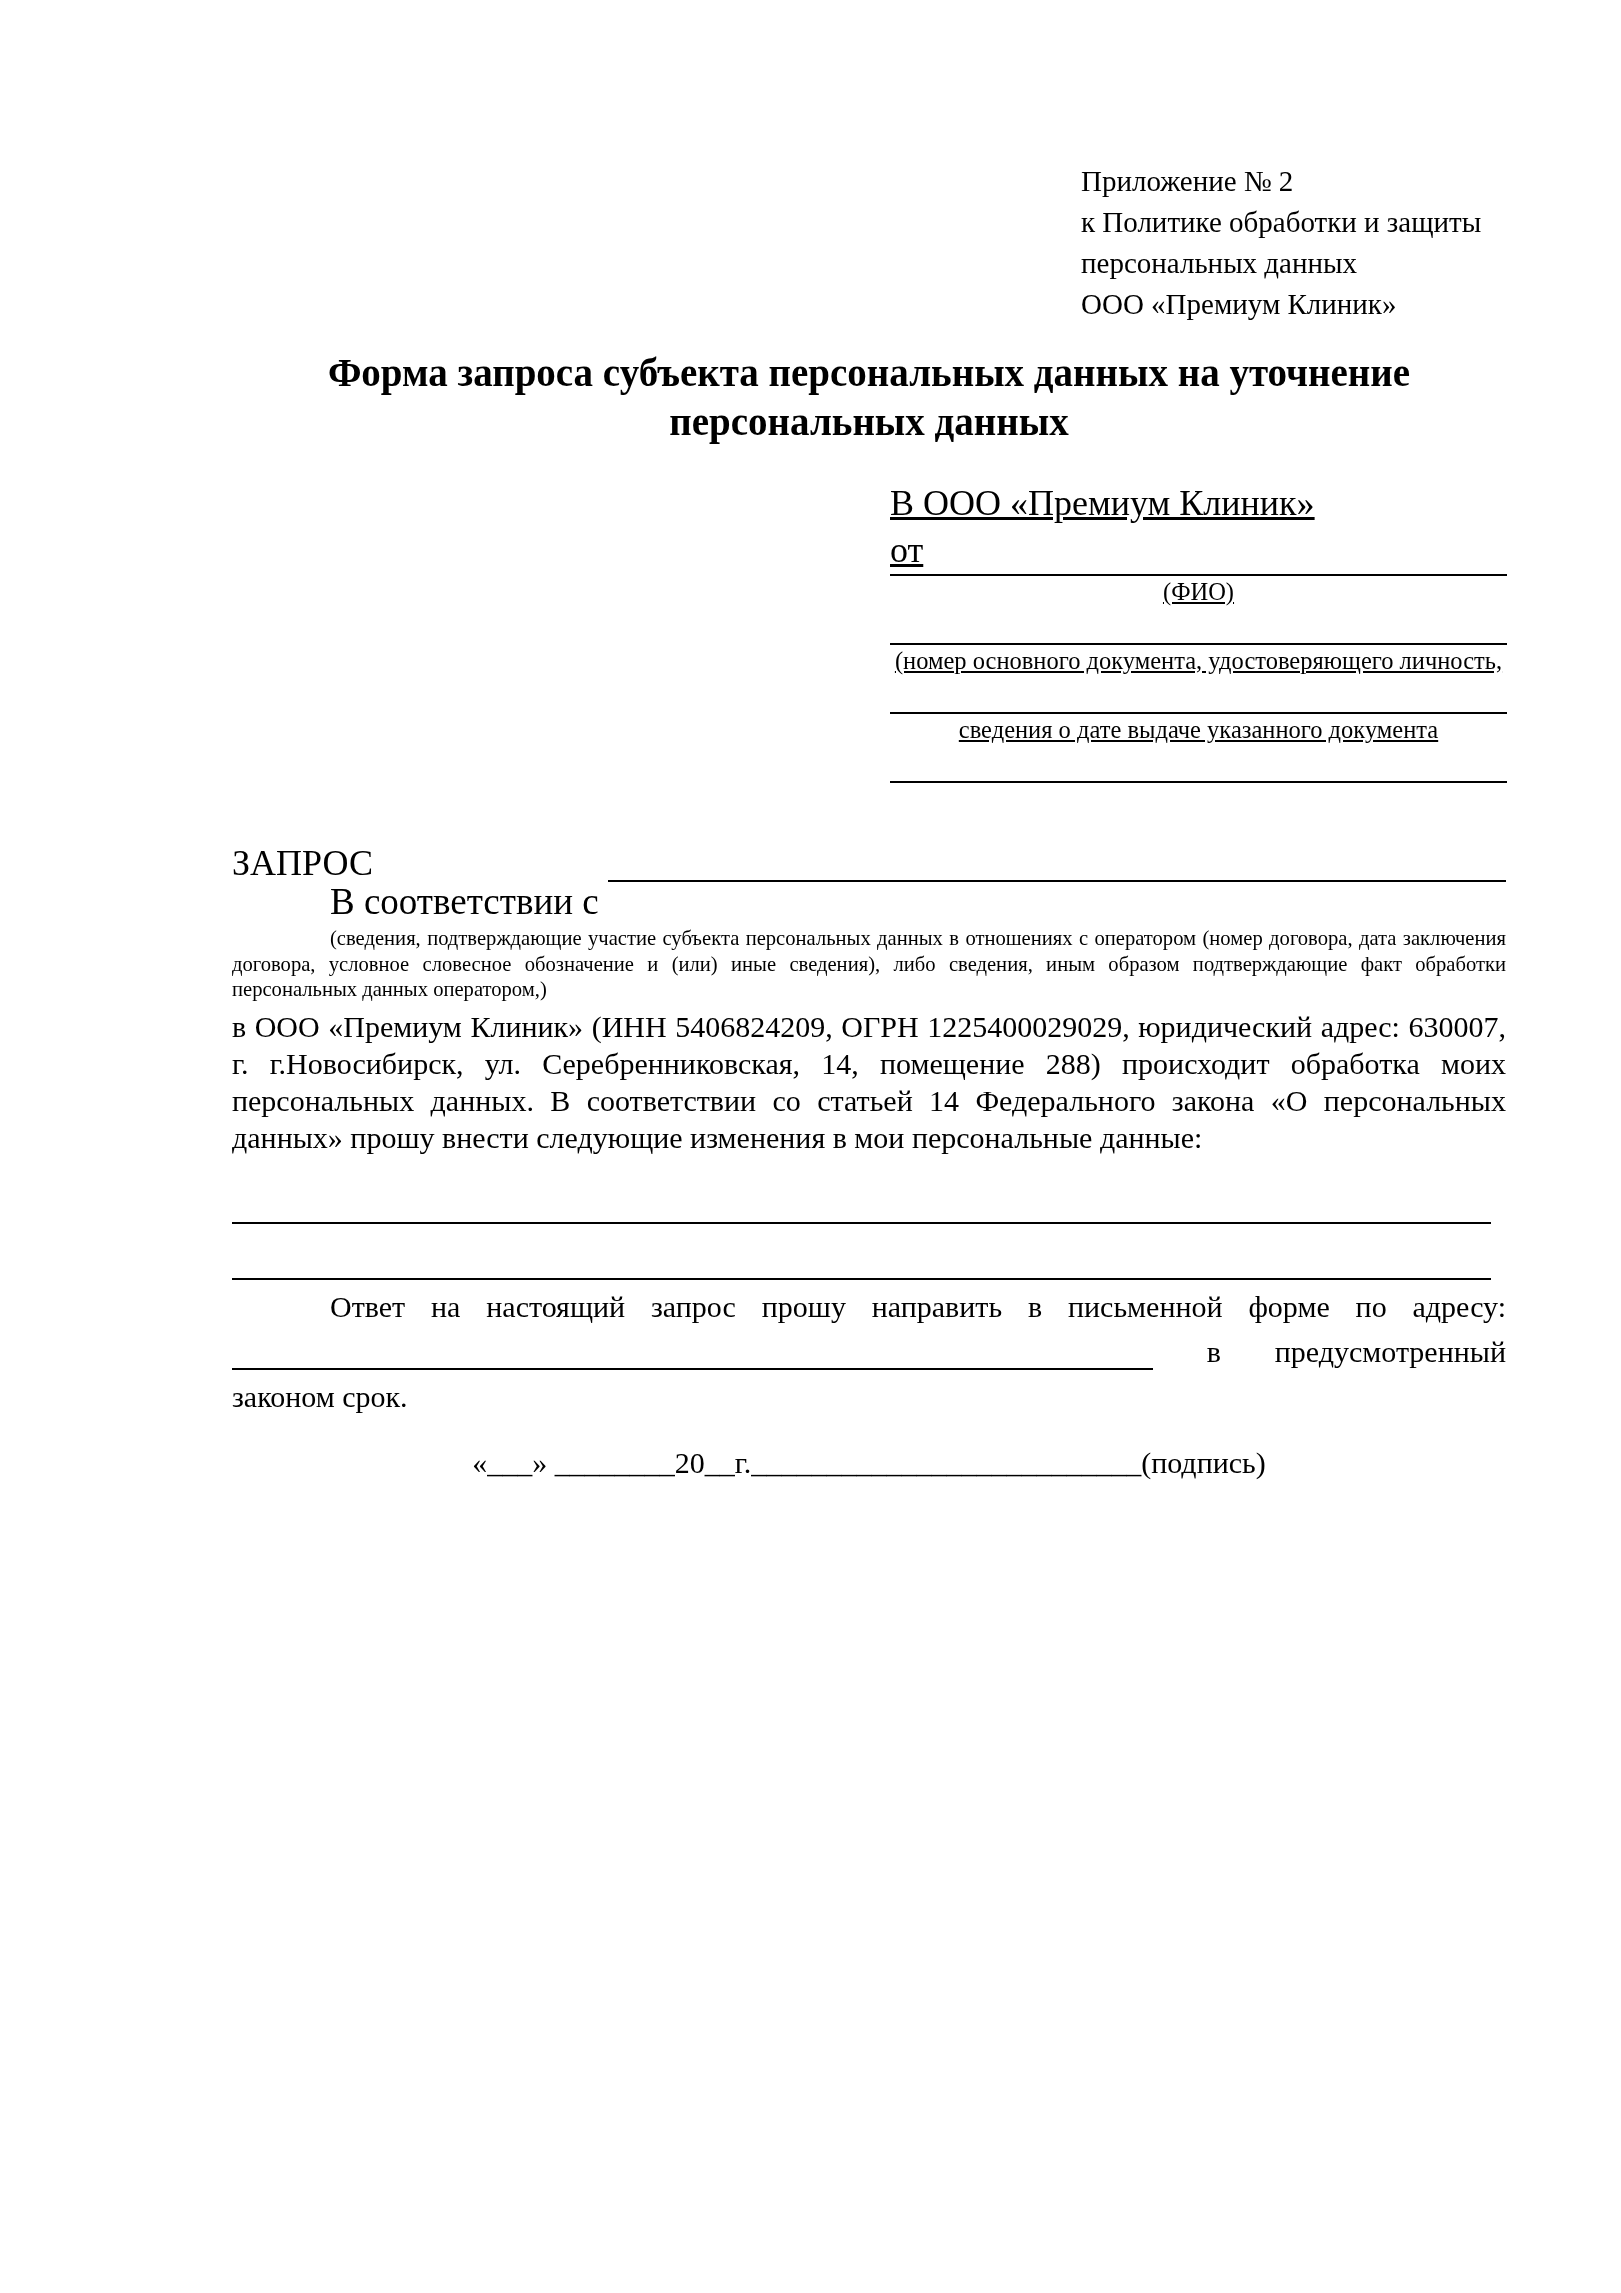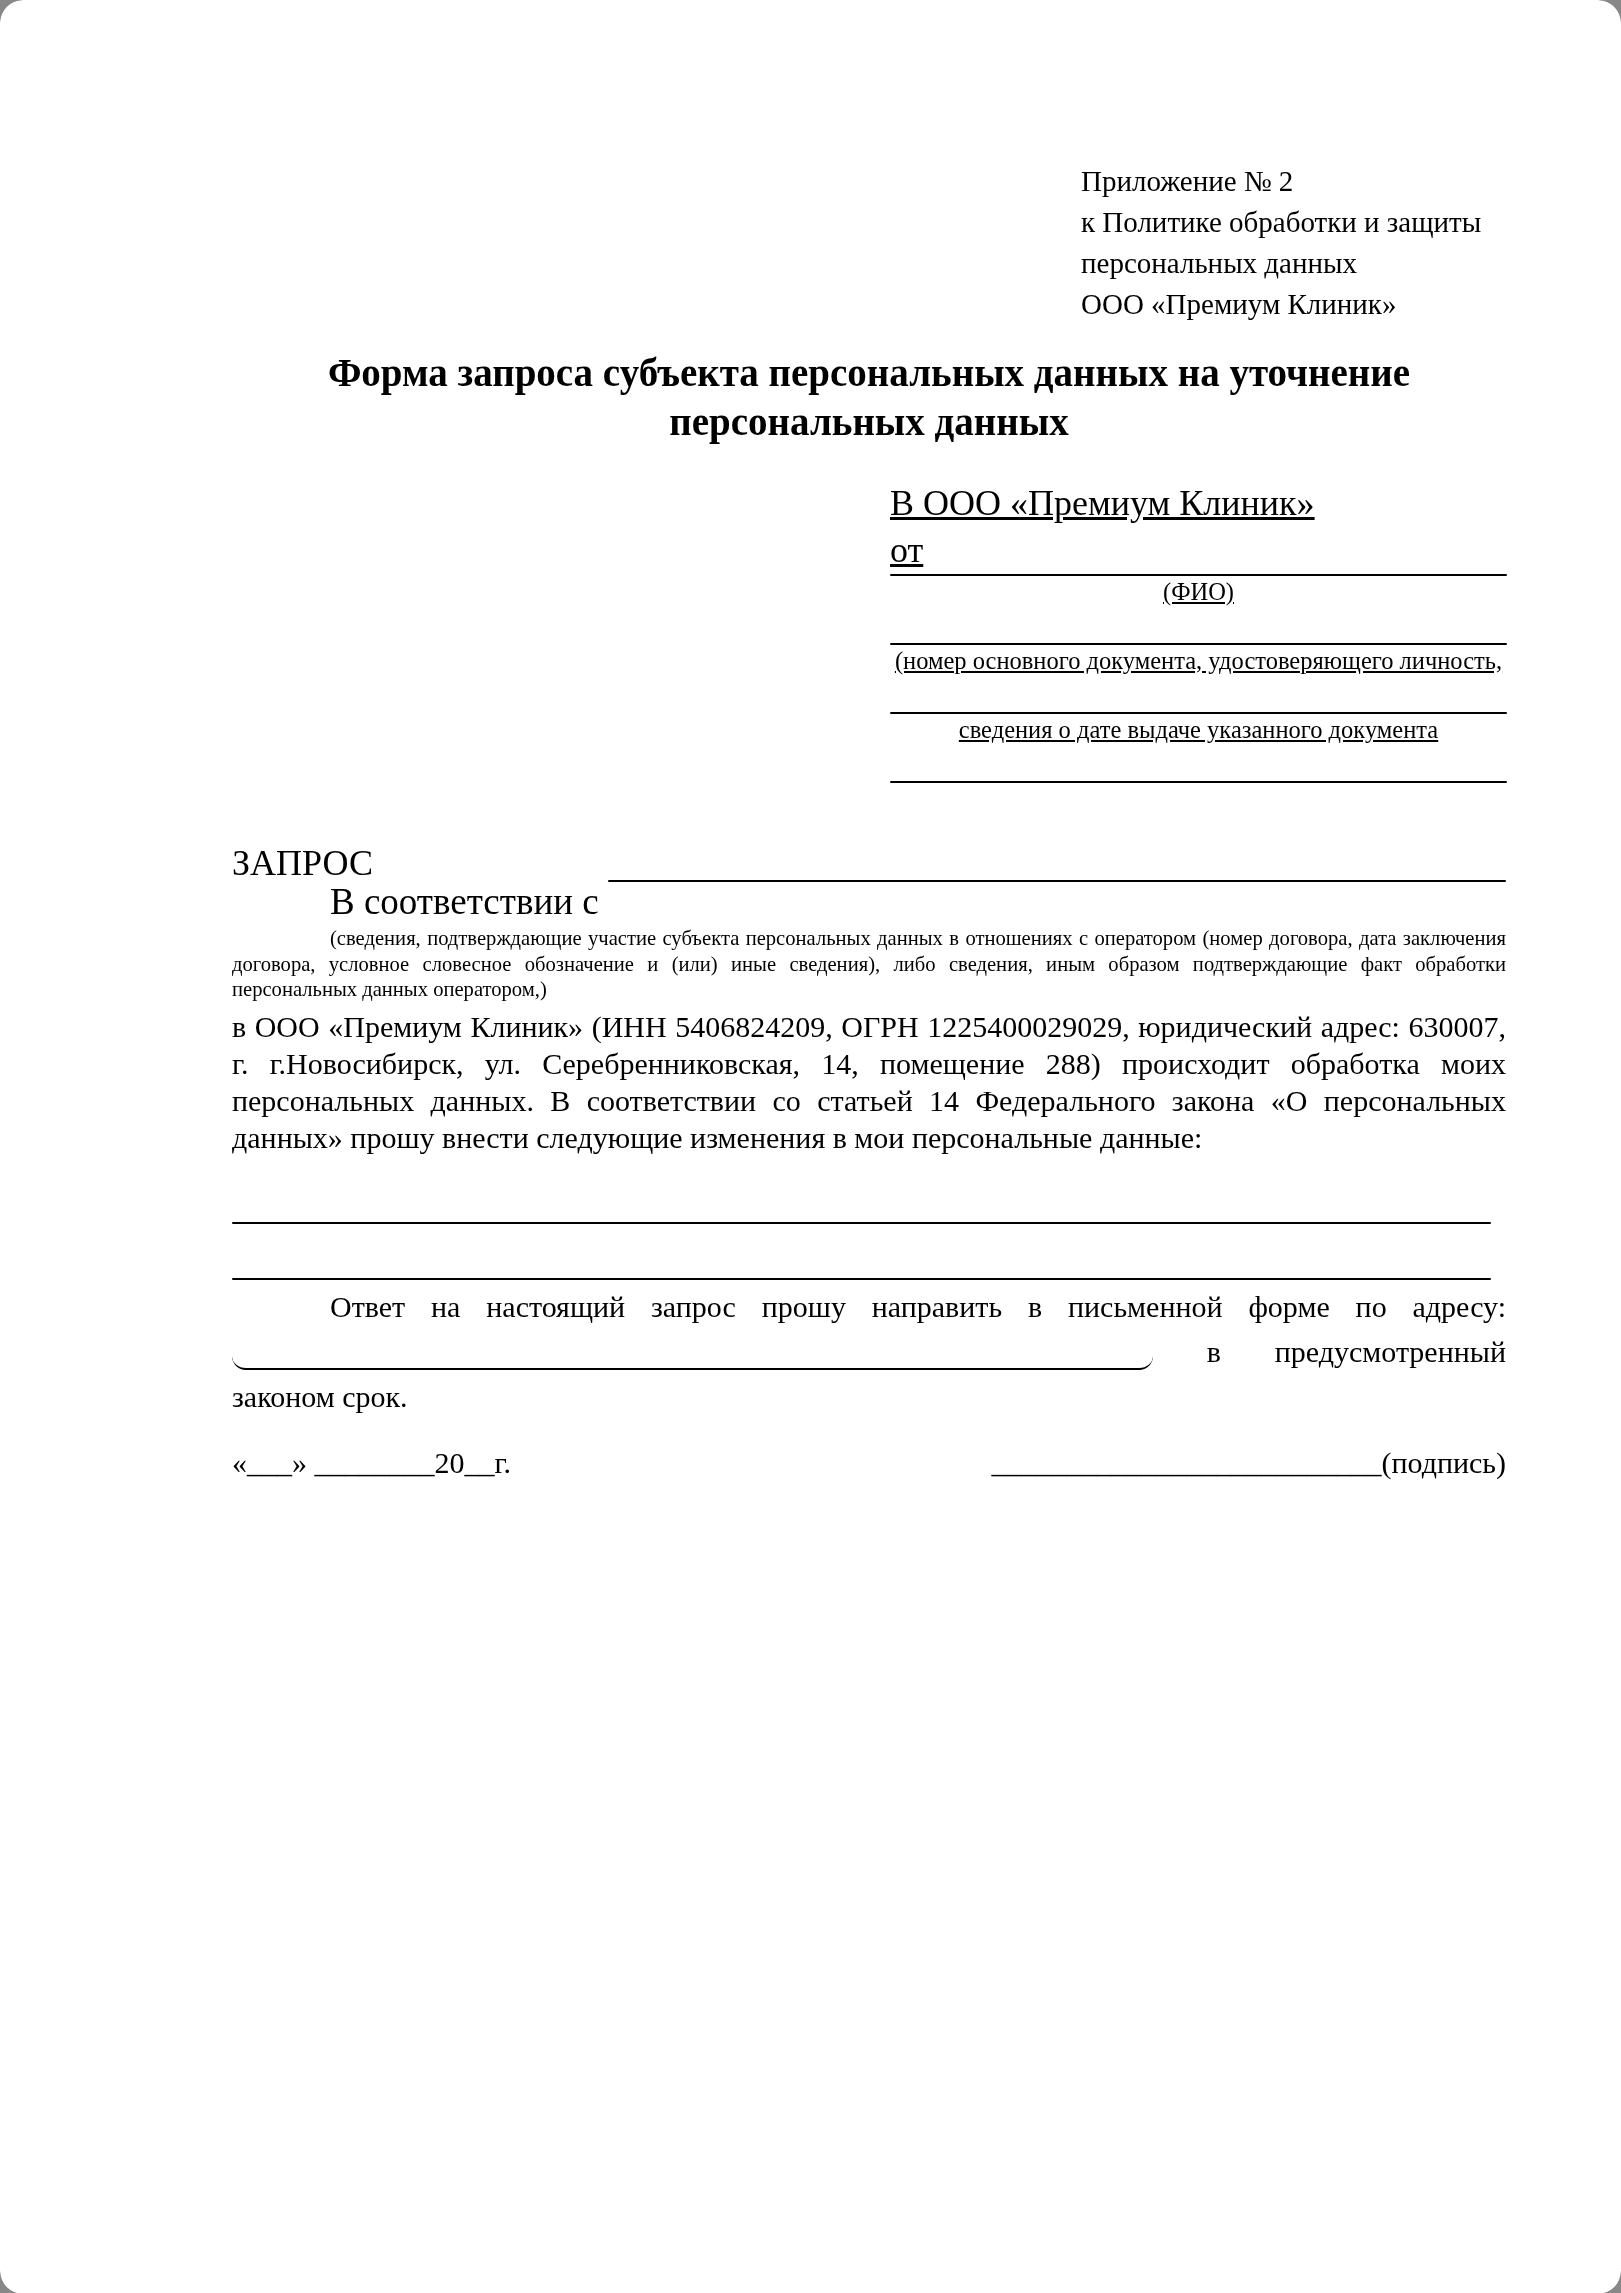--- a/index.html
+++ b/index.html
@@ -1,15 +1,15 @@
 <!DOCTYPE html>
 <html><head>
 <meta charset="utf-8">
 <style>
-  * { margin:0; padding:0; box-sizing:border-box;border-radius:23px; }
+  * { margin:0; padding:0; box-sizing:border-box; }
   html,body { background:#888; }
   .page {
     position:relative;
     width:1621px; height:2294px;
     background:#ffffff;
     margin:0 auto;
     font-family:"Liberation Serif","DejaVu Serif",serif;
     color:#000;
     overflow:hidden;
   }
@@ -68,21 +68,21 @@
     position:absolute; left:232px; top:1284px; width:1274px;
     font-size:30px; line-height:45px; text-align:justify; text-indent:98px;
   }
   .inline-blank {
     display:inline-block; width:921px; height:27.4px;
     border-bottom:2.9px solid #000; vertical-align:-7.8px;
   }
   
   .daterow {
     position:absolute; left:232px; top:1441px; width:1274px;
-    display:flex; justify-content:space-between;
+    display:flex; justify-content:center;
     font-size:30px; line-height:43px;
   }
   .sig-group { white-space:nowrap; }
 </style>
 </head>
 <body>
 
 <div class="page">
 
   <div class="appendix">

